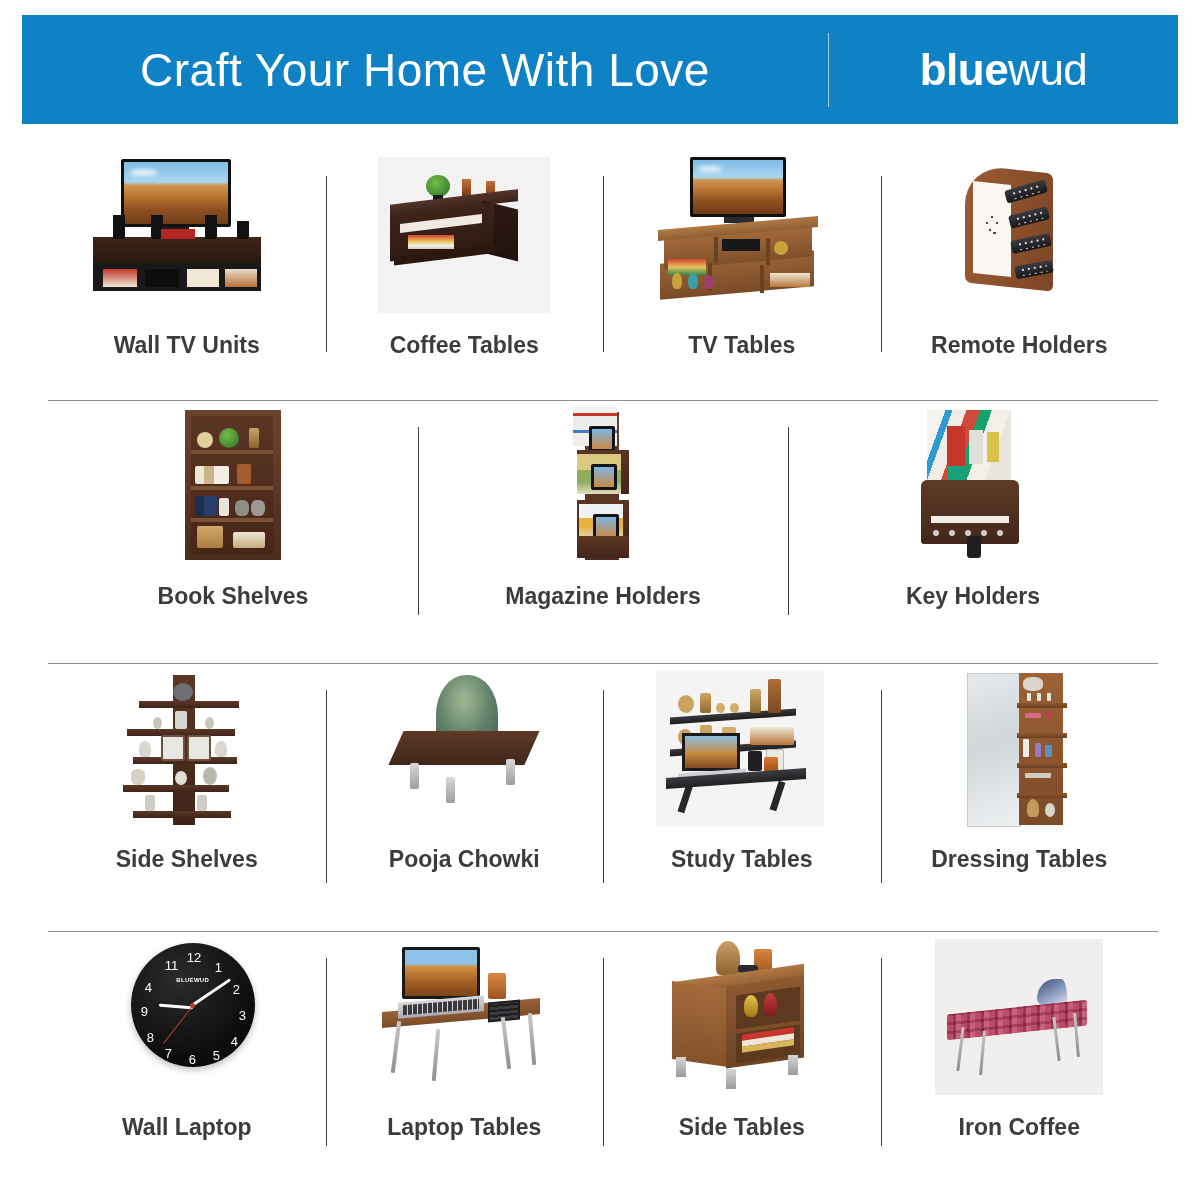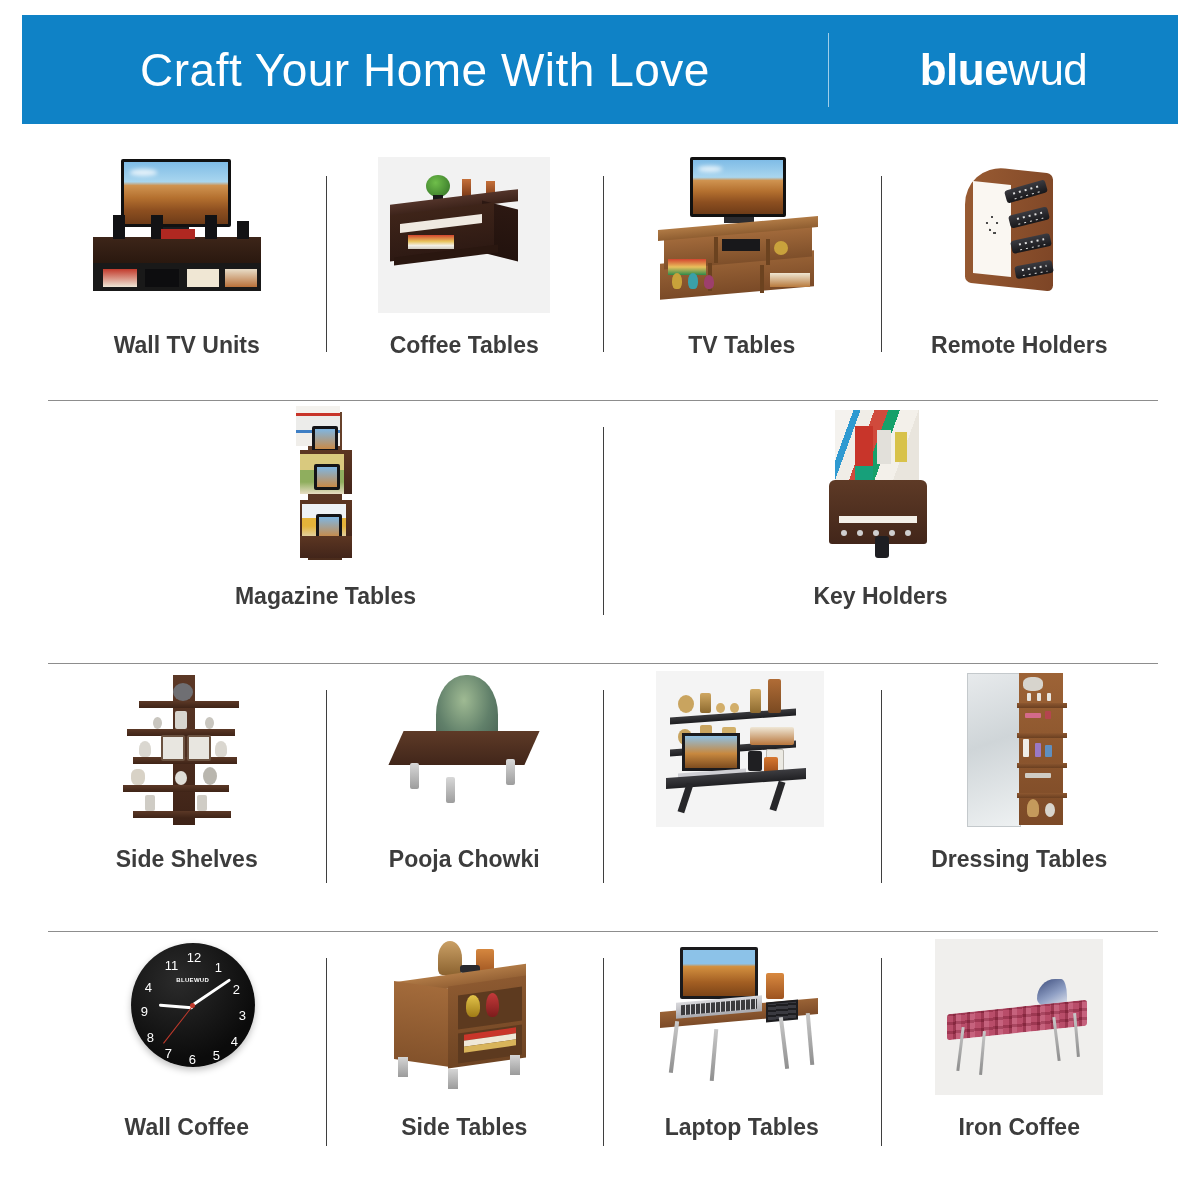--- a/index.html
+++ b/index.html
@@ -327,37 +327,60 @@
           <div class="rh-remote" style="left:96px;top:110px;width:38px;height:13px;transform:rotate(-10deg)"></div>
         </div>
           </div>
         <div class="cell-label">Remote Holders</div>
       </div>
     </div>
     <div class="row-rule"></div>
 
     <div class="grid-row r2">
 
+      <div class="cell">
+        <div class="thumb">
+            <div class="thumb-inner">
+          <div class="bs-case"></div>
+              <div class="bs-inner"></div>
+          <div class="bs-shelf" style="top:46px"></div>
+          <div class="bs-shelf" style="top:82px"></div>
+          <div class="bs-shelf" style="top:114px"></div>
+          <div class="bs-item" style="left:64px;top:28px;width:16px;height:16px;background:#e2cf9a;border-radius:50%"></div>
+          <div class="bs-item" style="left:86px;top:24px;width:20px;height:20px;background:radial-gradient(circle at 40% 35%,#74bf4b,#2e6b23);border-radius:50%"></div>
+          <div class="bs-item" style="left:116px;top:24px;width:10px;height:20px;background:linear-gradient(180deg,#cba46a,#8a6531)"></div>
+          <div class="bs-item" style="left:62px;top:62px;width:34px;height:18px;background:linear-gradient(90deg,#efe7d6 0 25%,#c9b58a 25% 55%,#f3efe4 55%)"></div>
+          <div class="bs-item" style="left:104px;top:60px;width:14px;height:20px;background:#a35a2d"></div>
+          <div class="bs-item" style="left:62px;top:92px;width:22px;height:20px;background:linear-gradient(90deg,#1e2e52 0 40%,#2a3e6b 40%)"></div>
+          <div class="bs-item" style="left:86px;top:94px;width:10px;height:18px;background:#e8e4db"></div>
+          <div class="bs-item" style="left:102px;top:96px;width:14px;height:16px;background:#8d8d83;border-radius:40%"></div>
+          <div class="bs-item" style="left:118px;top:96px;width:14px;height:16px;background:#9a9a90;border-radius:40%"></div>
+          <div class="bs-item" style="left:64px;top:122px;width:26px;height:22px;background:linear-gradient(180deg,#d3ab6d,#a87c40)"></div>
+          <div class="bs-item" style="left:100px;top:128px;width:32px;height:16px;background:linear-gradient(180deg,#efe7d6,#c6ad80)"></div>
+        </div>
+          </div>
+        <div class="cell-label">Book Shelves</div>
+      </div>
 
       <div class="cell">
         <div class="thumb">
             <div class="thumb-inner">
           <div class="mh-back"></div>
           <div class="mh-mag" style="left:70px;top:2px;background:linear-gradient(180deg,#f4f2ee 0 18%,#c8352a 18% 26%,#ececea 26% 60%,#3f7fc4 60% 68%,#f0eeea 68%)"></div>
           <div class="mh-dev" style="left:86px;top:22px"></div>
           <div class="mh-pocket" style="top:46px"></div>
           <div class="mh-mag" style="left:74px;top:50px;background:linear-gradient(180deg,#d9c97e 0 40%,#8fae5e 40% 70%,#e7ddc2)"></div>
           <div class="mh-dev" style="left:88px;top:60px"></div>
           <div class="mh-pocket" style="top:96px"></div>
           <div class="mh-mag" style="left:76px;top:100px;background:linear-gradient(180deg,#eef2f6 0 35%,#e5b33a 35% 55%,#dfe6ec)"></div>
           <div class="mh-dev" style="left:90px;top:110px"></div>
           <div class="mh-pocket" style="top:132px;height:22px"></div>
         </div>
           </div>
-        <div class="cell-label">Magazine Tables</div>
+        <div class="cell-label">Magazine Holders</div>
       </div>
 
       <div class="cell">
         <div class="thumb">
             <div class="thumb-inner">
           <div class="kh-mag"></div>
           <div class="ph" style="left:74px;top:22px;width:18px;height:40px;background:#c8352a"></div>
           <div class="ph" style="left:74px;top:62px;width:18px;height:26px;background:#17a07a"></div>
           <div class="ph" style="left:96px;top:26px;width:14px;height:34px;background:#e2e0da"></div>
           <div class="ph" style="left:114px;top:28px;width:12px;height:30px;background:#d8c24a"></div>
@@ -439,20 +462,21 @@
           <div class="st-lap-screen"></div>
           <div class="st-lap-base"></div>
           <div class="st-obj" style="left:106px;top:84px;width:14px;height:20px;background:#1f1f22"></div>
           <div class="st-obj" style="left:124px;top:82px;width:16px;height:22px;background:#eceae3;border:1px solid #b9b6ae"></div>
           <div class="st-mug"></div>
           <div class="st-desk"></div>
           <div class="st-brk" style="left:40px;top:116px;transform:rotate(18deg)"></div>
           <div class="st-brk" style="left:132px;top:114px;transform:rotate(18deg)"></div>
         </div>
           </div>
+        <div class="cell-label">Study Tables</div>
       </div>
 
       <div class="cell">
         <div class="thumb">
             <div class="thumb-inner">
           <div class="dm-mirror"></div>
           <div class="dm-panel"></div>
           <div class="dm-shelf" style="top:36px"></div>
           <div class="dm-shelf" style="top:66px"></div>
           <div class="dm-shelf" style="top:96px"></div>
@@ -495,21 +519,38 @@
             <div class="wc-num" style="left:10px;top:62px">9</div>
             <div class="wc-num" style="left:14px;top:38px">4</div>
             <div class="wc-num" style="left:34px;top:16px">11</div>
             <div class="wc-hand" style="width:34px;transform:rotate(185deg) translateY(-1.5px)"></div>
             <div class="wc-hand" style="width:46px;transform:rotate(-34deg) translateY(-1.5px)"></div>
             <div class="wc-sec" style="width:48px;transform:rotate(128deg)"></div>
             <div class="wc-pin"></div>
           </div>
         </div>
           </div>
-        <div class="cell-label">Wall Coffee</div>
+        <div class="cell-label">Wall Laptop</div>
+      </div>
+
+      <div class="cell">
+        <div class="thumb">
+            <div class="thumb-inner">
+          <div class="lt-screen"></div>
+          <div class="lt-mug"></div>
+          <div class="lt-top"></div>
+          <div class="lt-kbd"></div>
+          <div class="lt-calc"></div>
+          <div class="lt-leg" style="left:30px;top:86px;transform:rotate(7deg)"></div>
+          <div class="lt-leg" style="left:70px;top:94px;transform:rotate(5deg)"></div>
+          <div class="lt-leg" style="left:140px;top:82px;transform:rotate(-7deg)"></div>
+          <div class="lt-leg" style="left:166px;top:78px;transform:rotate(-5deg)"></div>
+        </div>
+          </div>
+        <div class="cell-label">Laptop Tables</div>
       </div>
 
       <div class="cell">
         <div class="thumb">
             <div class="thumb-inner">
           <div class="sd-idol"></div>
           <div class="sd-mug"></div>
           <div class="ph" style="left:96px;top:30px;width:20px;height:8px;background:#2a2a2e;border-radius:3px"></div>
           <div class="sd-top"></div>
           <div class="sd-left"></div>
@@ -525,37 +566,20 @@
           <div class="sd-leg" style="left:84px;top:134px"></div>
           <div class="sd-leg" style="left:146px;top:120px"></div>
         </div>
           </div>
         <div class="cell-label">Side Tables</div>
       </div>
 
       <div class="cell">
         <div class="thumb">
             <div class="thumb-inner">
-          <div class="lt-screen"></div>
-          <div class="lt-mug"></div>
-          <div class="lt-top"></div>
-          <div class="lt-kbd"></div>
-          <div class="lt-calc"></div>
-          <div class="lt-leg" style="left:30px;top:86px;transform:rotate(7deg)"></div>
-          <div class="lt-leg" style="left:70px;top:94px;transform:rotate(5deg)"></div>
-          <div class="lt-leg" style="left:140px;top:82px;transform:rotate(-7deg)"></div>
-          <div class="lt-leg" style="left:166px;top:78px;transform:rotate(-5deg)"></div>
-        </div>
-          </div>
-        <div class="cell-label">Laptop Tables</div>
-      </div>
-
-      <div class="cell">
-        <div class="thumb">
-            <div class="thumb-inner">
           <div class="it-bg"></div>
           <div class="it-iron"></div>
           <div class="it-board"></div>
           <div class="it-leg" style="left:40px;top:92px;transform:rotate(7deg)"></div>
           <div class="it-leg" style="left:62px;top:96px;transform:rotate(5deg)"></div>
           <div class="it-leg" style="left:136px;top:82px;transform:rotate(-7deg)"></div>
           <div class="it-leg" style="left:156px;top:78px;transform:rotate(-5deg)"></div>
         </div>
           </div>
         <div class="cell-label">Iron Coffee</div>

